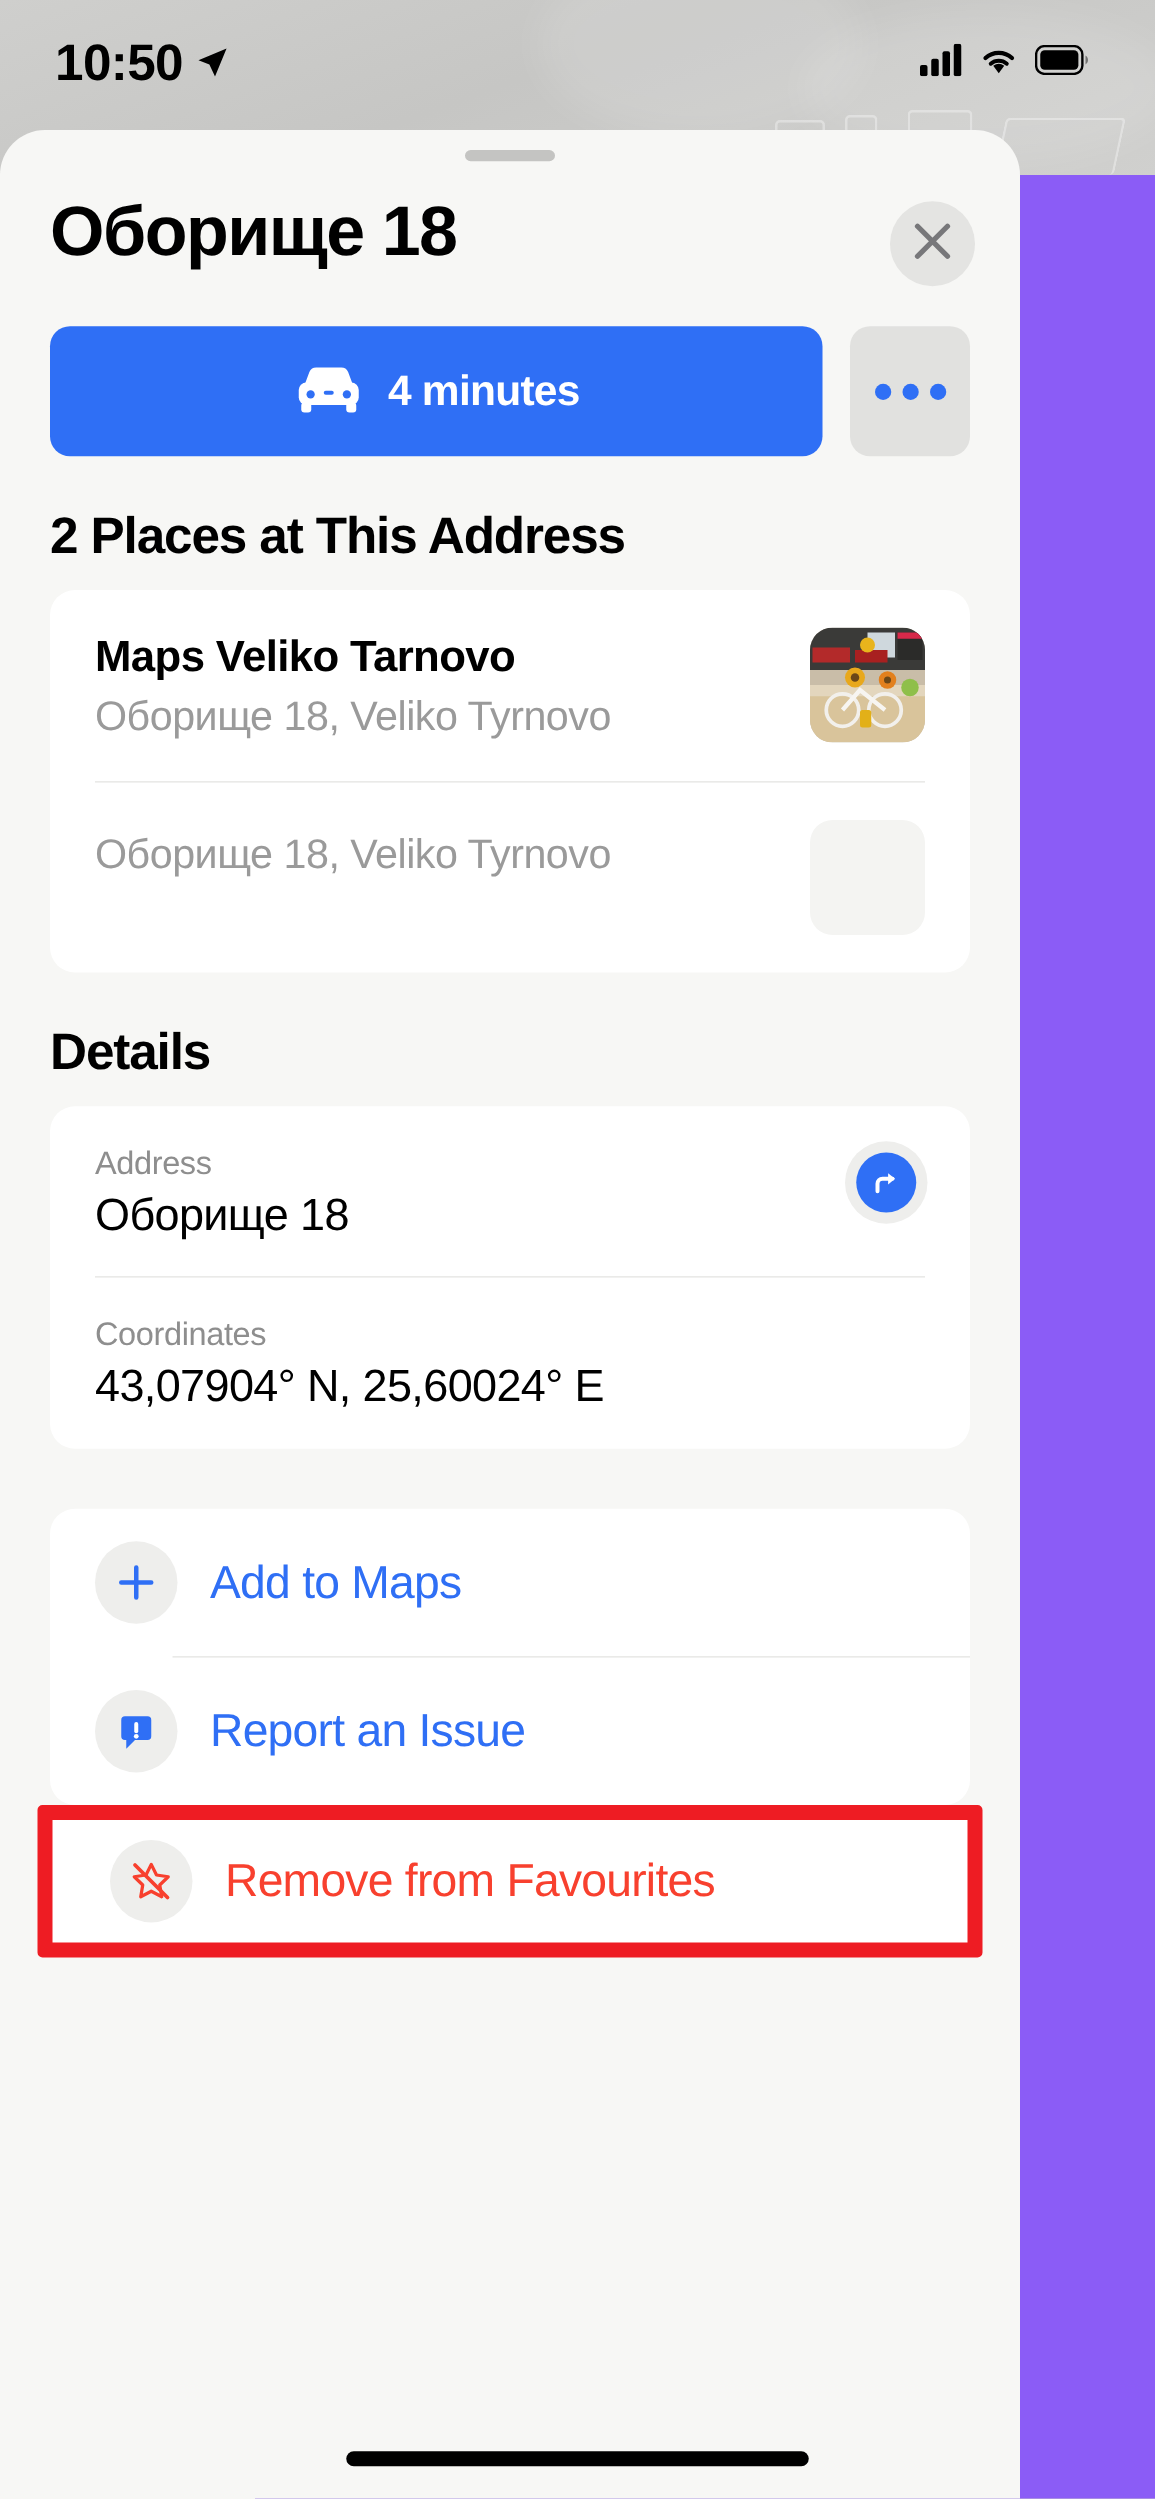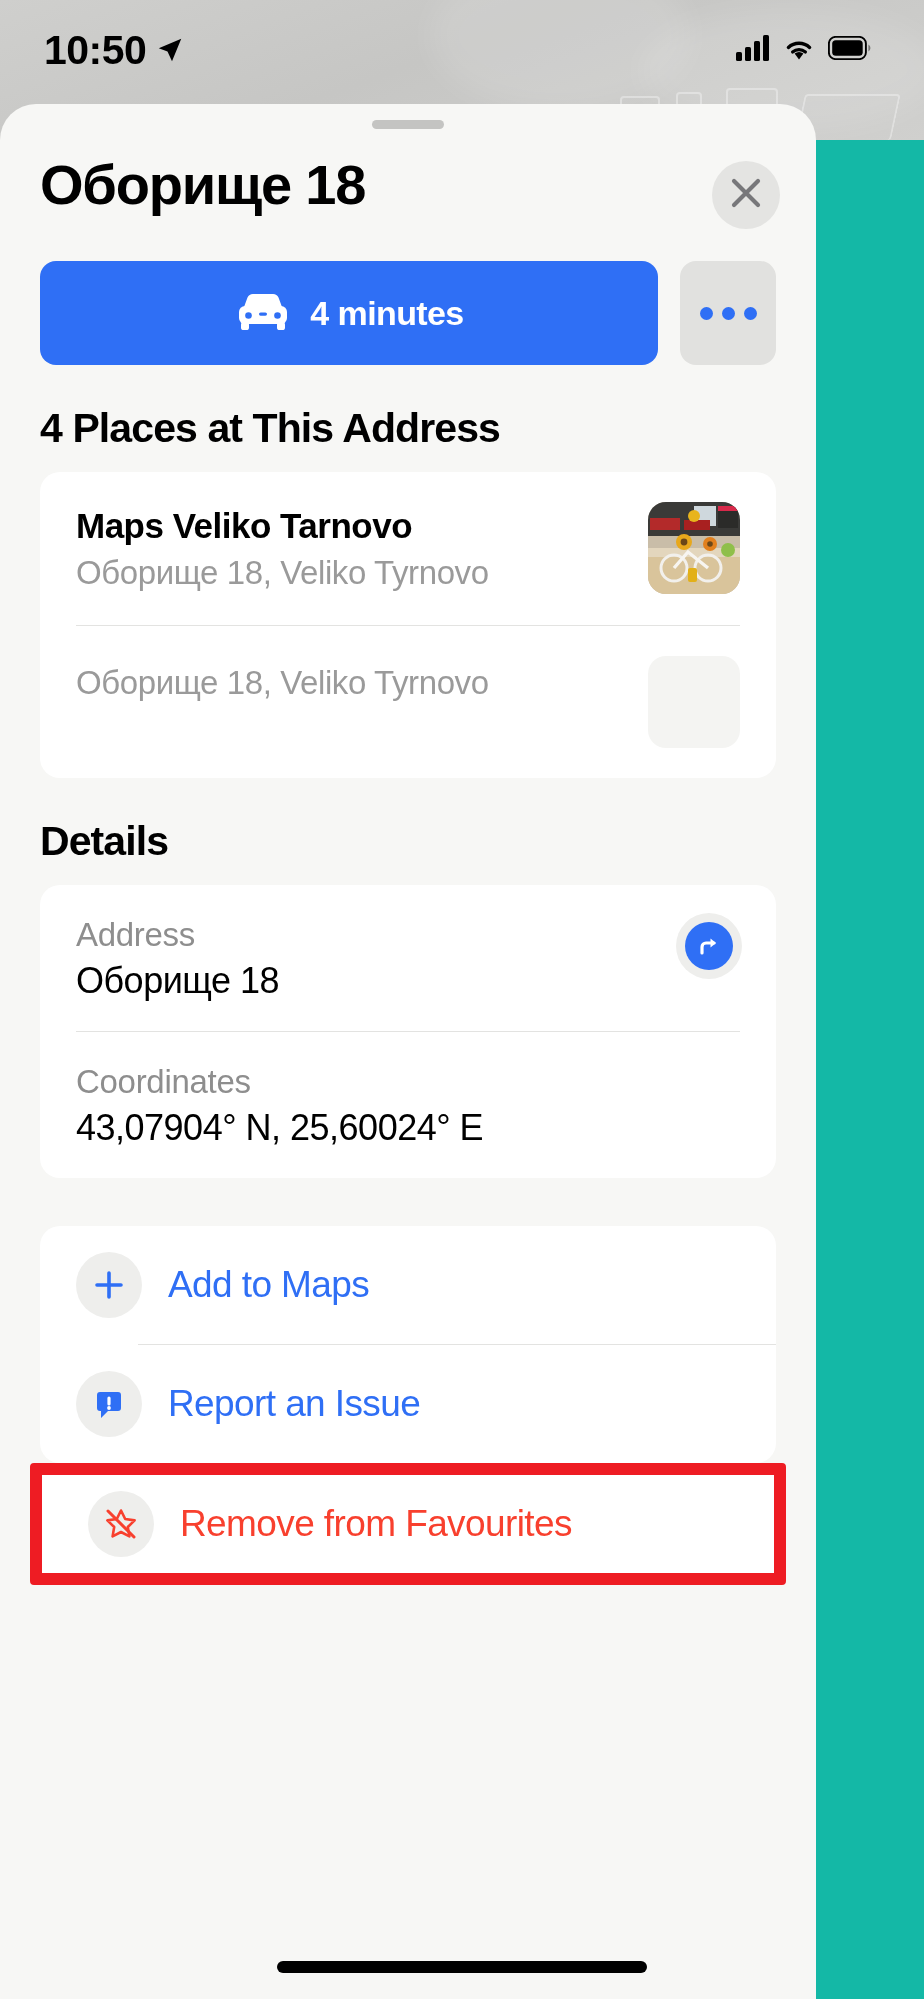--- a/index.html
+++ b/index.html
@@ -5,21 +5,21 @@
   * { margin:0; padding:0; box-sizing:border-box; }
   html, body {
     width:924px; height:1999px;
     font-family:"Liberation Sans", sans-serif;
     background:#c9c9c7;
     overflow:hidden;
   }
   #screen {
     position:relative;
     width:924px; height:1999px;
-    background:#14b8a6;
+    background:#8b5cf6;
   }
 
   
   .map-backdrop {
     position:absolute; left:0; top:0; width:924px; height:140px;
     background:linear-gradient(160deg,#cfcfcd 0%,#c6c6c4 45%,#d0d0ce 100%);
     overflow:hidden;
   }
   .map-blob {
     position:absolute; background:rgba(255,255,255,.12); border-radius:50%;
@@ -120,21 +120,21 @@
   .thumb {
     width:92px; height:92px; border-radius:18px; flex:0 0 auto;
     overflow:hidden; position:relative; background:#f1f1ef;
   }
   .thumb.empty { background:#f4f4f2; }
   .row-divider { height:1px; background:#e3e3e1; margin-left:36px; margin-right:36px; }
 
   
   .detail-block { padding:28px 36px 26px 36px; position:relative; }
   .detail-label {
-    font-size:33px; color:#8e8e8e; letter-spacing:-0.3px; line-height:1.35;
+    font-size:26px; color:#8e8e8e; letter-spacing:-0.3px; line-height:1.35;
   }
   .detail-value {
     font-size:36px; color:#000; letter-spacing:-0.5px; line-height:1.32;
   }
   .dir-circle {
     position:absolute; right:34px; top:28px;
     width:66px; height:66px; border-radius:50%;
     background:#eeeeec;
     display:flex; align-items:center; justify-content:center;
   }
@@ -259,21 +259,21 @@
       </div>
       <div class="more-btn">
         <span style="display:flex; gap:9px;">
           <span class="more-dot"></span>
             <span class="more-dot"></span>
             <span class="more-dot"></span>
         </span>
       </div>
     </div>
 
-    <div class="section-title">4 Places at This Address</div>
+    <div class="section-title">2 Places at This Address</div>
 
     <div class="card">
       <div class="place-row">
         <div class="place-text">
           <div class="place-name">Maps Veliko Tarnovo</div>
           <div class="place-sub">Оборище 18, Veliko Tyrnovo</div>
         </div>
         <div class="thumb">
           <svg width="92" height="92" viewBox="0 0 92 92">
             <rect width="92" height="92" fill="#c9bda8"></rect>

